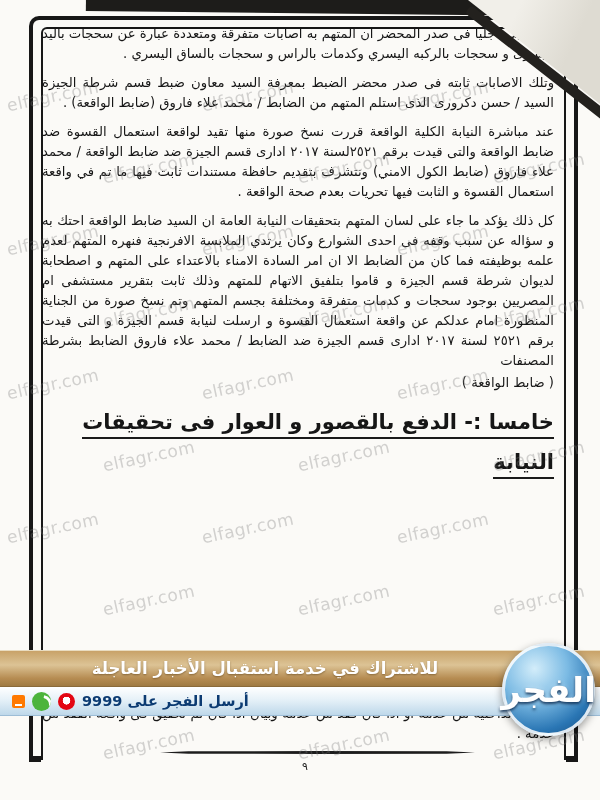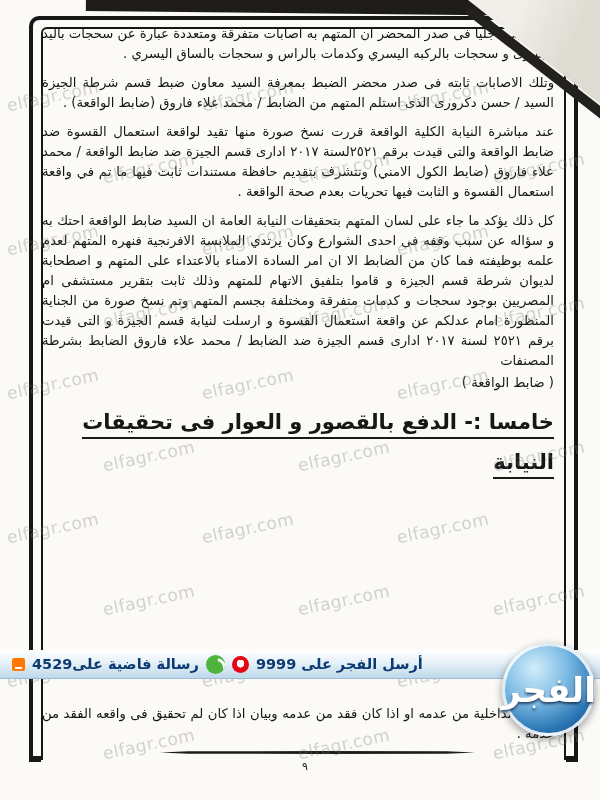--- a/index.html
+++ b/index.html
@@ -178,23 +178,25 @@
       <span class="wm" style="left: 492px; top: 590px;">elfagr.com</span>
       <span class="wm" style="left: 6px; top: 662px;">elfagr.com</span>
       <span class="wm" style="left: 201px; top: 662px;">elfagr.com</span>
       <span class="wm" style="left: 396px; top: 662px;">elfagr.com</span>
       <span class="wm" style="left: 102px; top: 734px;">elfagr.com</span>
       <span class="wm" style="left: 297px; top: 734px;">elfagr.com</span>
       <span class="wm" style="left: 492px; top: 734px;">elfagr.com</span>
     </div>
 
   <div class="banner">
+    <div class="banner-gold">
+      <span>للاشتراك في خدمة استقبال الأخبار العاجلة</span>
+    </div>
     <div class="banner-blue">
       <span class="ic-orange"></span>
-      <span class="seg-label">رسالة فاضية على4529</span>
       <span class="ic-green"></span>
       <span class="ic-red"></span>
       <span class="seg-label">أرسل الفجر على 9999</span>
     </div>
     <div class="fagr-logo">
       <span>الفجر</span>
     </div>
   </div>
 
 </div>

